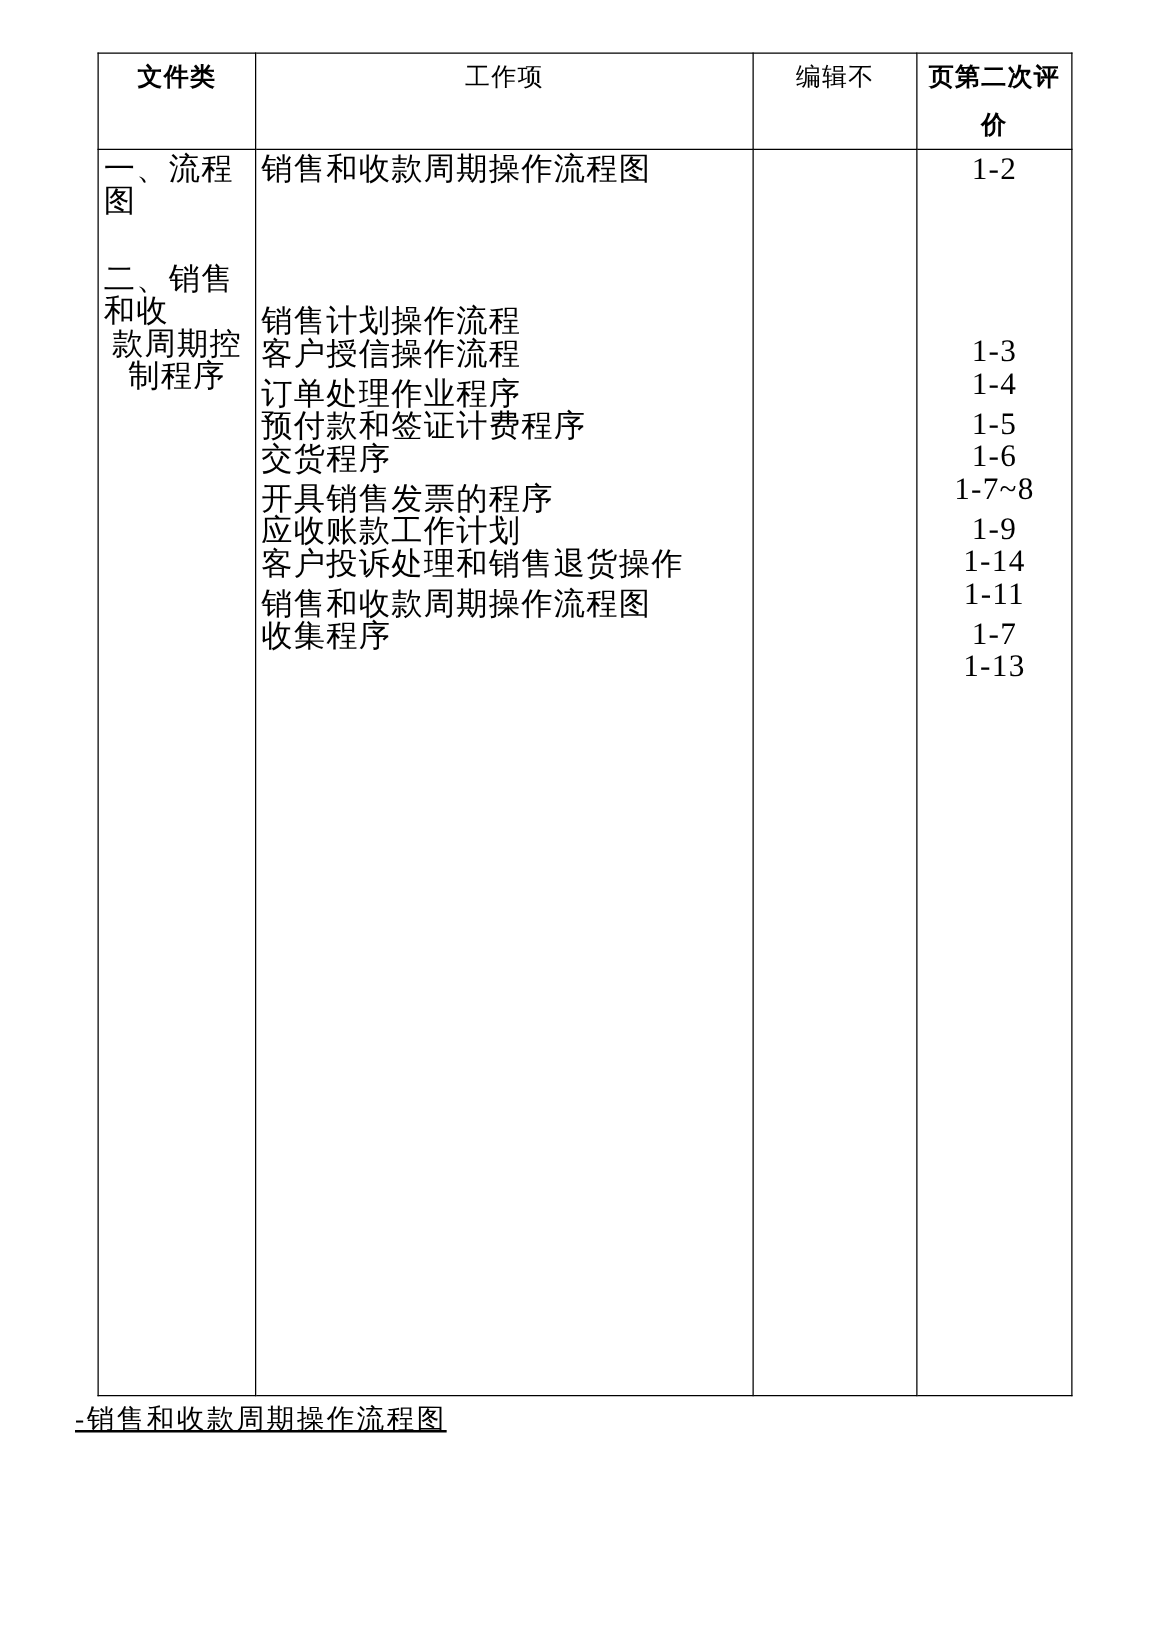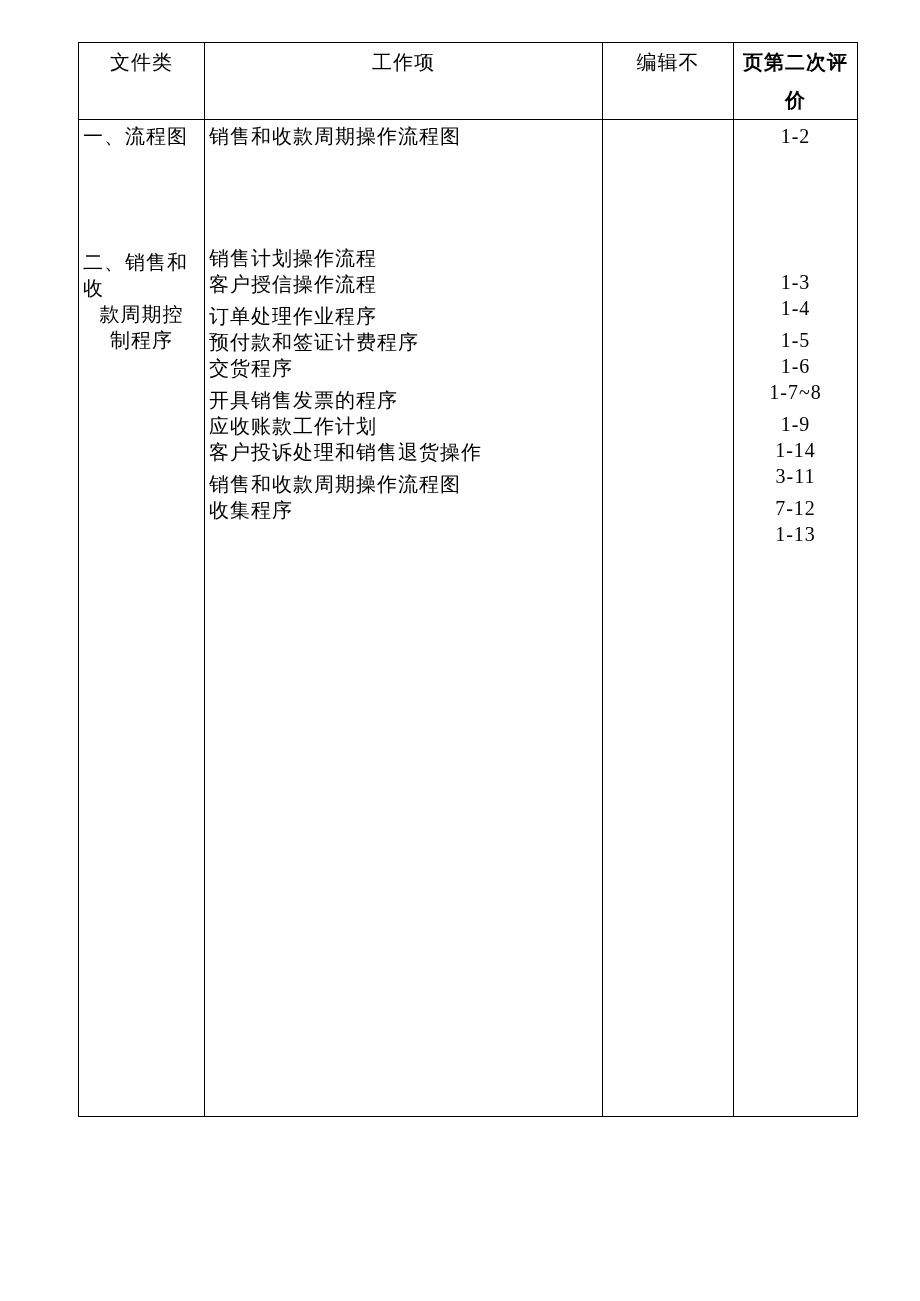--- a/index.html
+++ b/index.html
@@ -24,46 +24,46 @@
     width: 777px;
     border-collapse: collapse;
     border: 1px solid #000;
     table-layout: fixed;
   }
   table.doc-table td, table.doc-table th {
     border: 1px solid #000;
     vertical-align: top;
     padding: 0;
   }
-  th.col-doc   { width: 125px; }
+  th.col-doc   { width: 125px; font-weight: bold; }
   th.col-work  { width: 397px; }
   th.col-edit  { width: 130px; }
   th.col-page  { width: 123px; font-weight: bold; }
   .hdr {
     font-weight: normal;
     text-align: center;
     line-height: 38px;
     height: 38px;
     font-size: 20px;
     letter-spacing: 1px;
   }
   .body-row td {
     height: 996px;
   }
   .cell-pad {
     padding: 3px 4px 0 4px;
     line-height: 26px;
-    font-size: 20px;
+    font-size: 25px;
     letter-spacing: 1px;
   }
   .left-cell .sec1 {
     margin-top: 0;
   }
   .left-cell .sec2 {
-    margin-top: 100px;
+    margin-top: 36px;
   }
   .left-cell .indent {
     text-align: center;
     display: block;
   }
   .work-cell .row {
     display: block;
   }
   .gap-small { margin-top: 6px; }
   .page-cell {
@@ -121,23 +121,24 @@
       <td>
         <div class="cell-pad page-cell">
           <span class="row">1-2</span>
           <span class="row" style="display:block;margin-top:120px">1-3</span>
           <span class="row" style="display:block">1-4</span>
           <span class="row gap-small" style="display:block">1-5</span>
           <span class="row" style="display:block">1-6</span>
           <span class="row" style="display:block">1-7~8</span>
           <span class="row gap-small" style="display:block">1-9</span>
           <span class="row" style="display:block">1-14</span>
-          <span class="row" style="display:block">3-11</span>
-          <span class="row gap-small" style="display:block">7-12</span>
+          <span class="row" style="display:block">1-11</span>
+          <span class="row gap-small" style="display:block">1-7</span>
           <span class="row" style="display:block">1-13</span>
         </div>
       </td>
     </tr>
   </tbody>
     </table>
 
+  <div class="footer-text">-销售和收款周期操作流程图</div>
 
 </div>
 
 </body></html>

